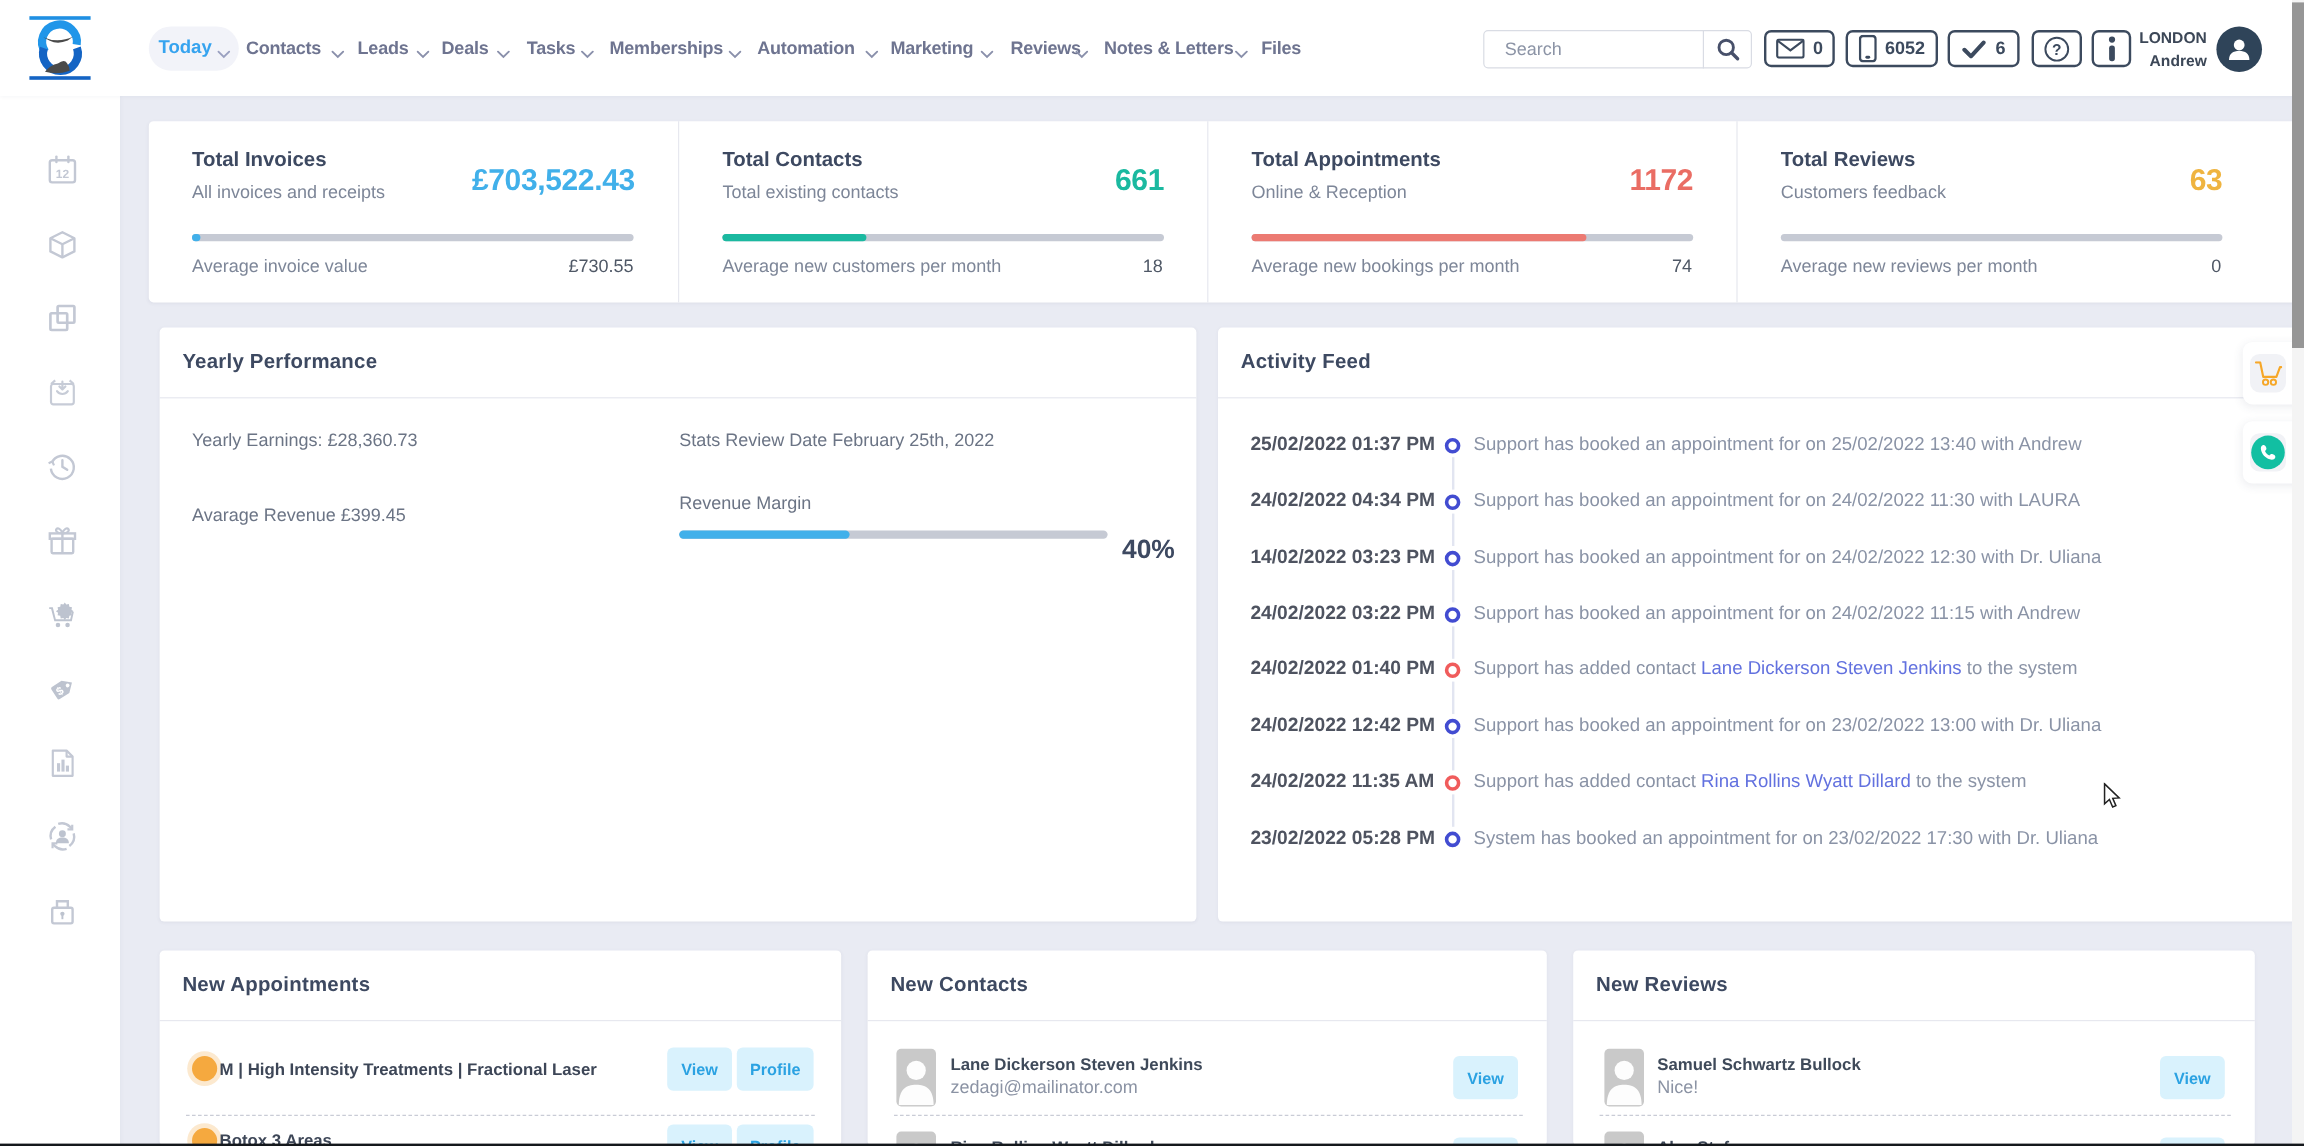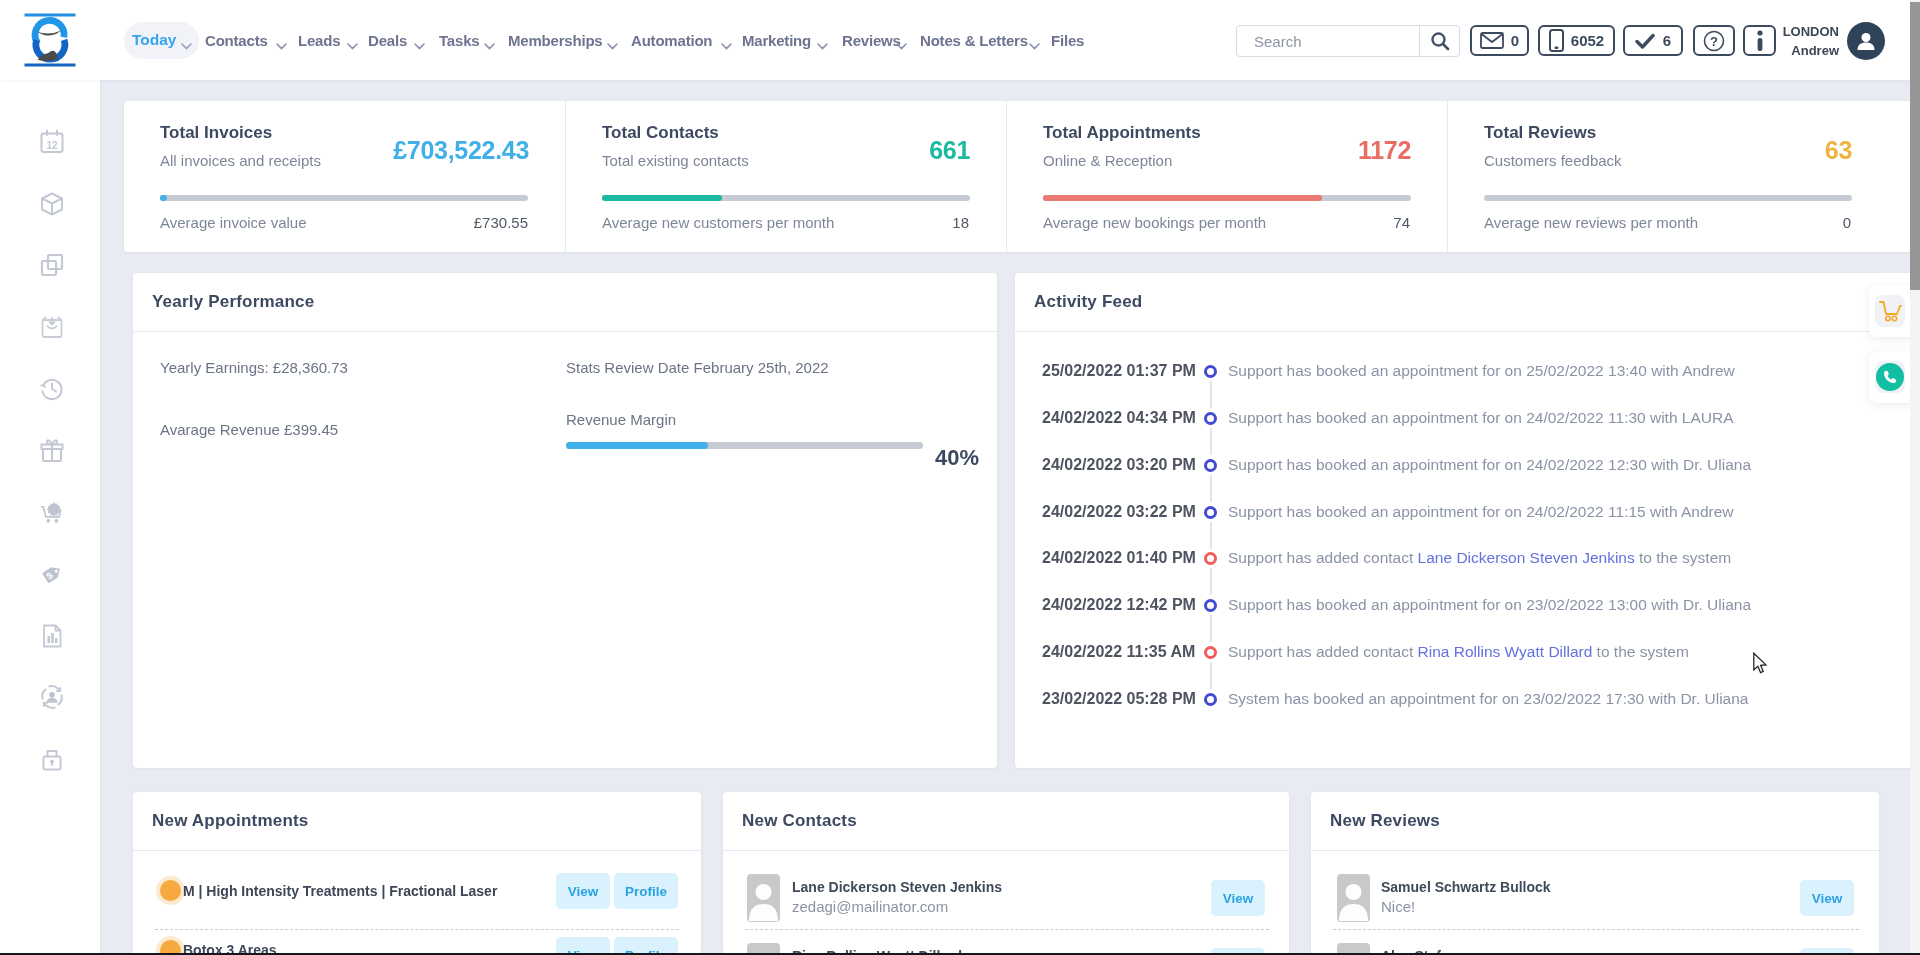--- a/index.html
+++ b/index.html
@@ -345,21 +345,21 @@
       <div class="ts">25/02/2022 01:37 PM</div>
       <div class="dot"></div>
       <div class="ft">Support has booked an appointment for on 25/02/2022 13:40 with Andrew</div>
     </div>
   <div class="feedrow" style="top:145px;">
       <div class="ts">24/02/2022 04:34 PM</div>
       <div class="dot"></div>
       <div class="ft">Support has booked an appointment for on 24/02/2022 11:30 with LAURA</div>
     </div>
   <div class="feedrow" style="top:192px;">
-      <div class="ts">24/02/2022 03:20 PM</div>
+      <div class="ts">14/02/2022 03:23 PM</div>
       <div class="dot"></div>
       <div class="ft">Support has booked an appointment for on 24/02/2022 12:30 with Dr. Uliana</div>
     </div>
   <div class="feedrow" style="top:239px;">
       <div class="ts">24/02/2022 03:22 PM</div>
       <div class="dot"></div>
       <div class="ft">Support has booked an appointment for on 24/02/2022 11:15 with Andrew</div>
     </div>
   <div class="feedrow" style="top:285px;">
       <div class="ts">24/02/2022 01:40 PM</div>

